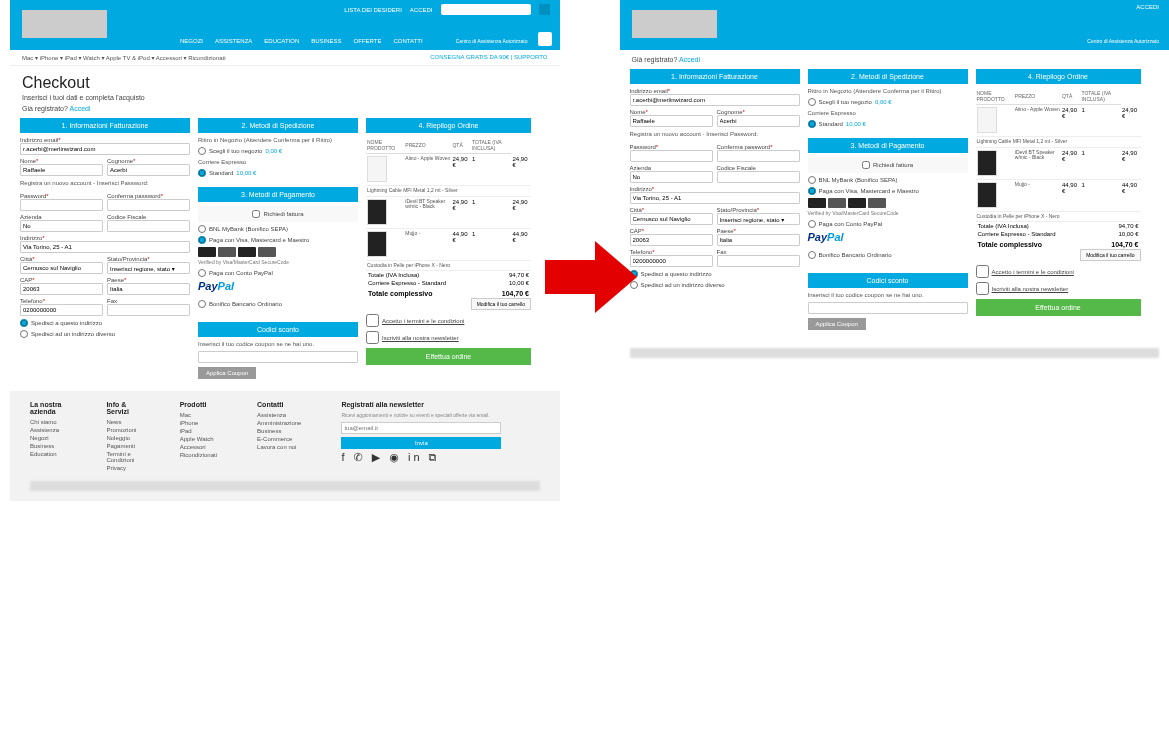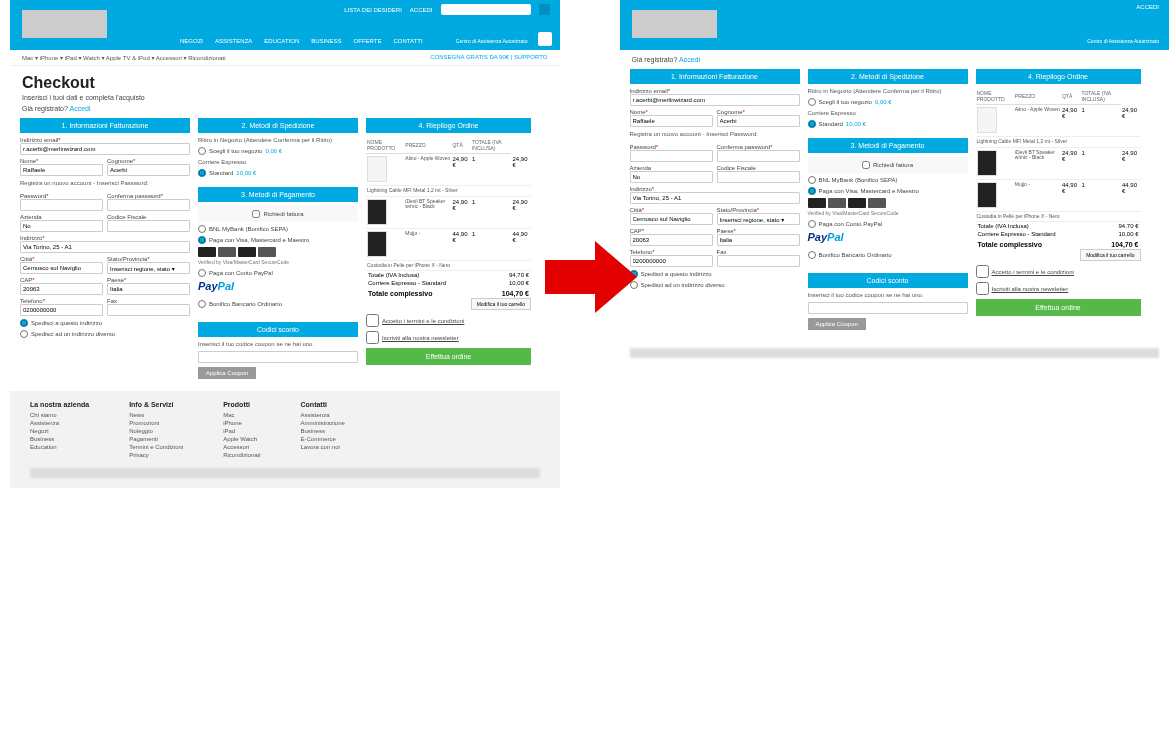--- a/index.html
+++ b/index.html
@@ -15,21 +15,21 @@
 .toplinks { position: absolute; top: 4px; right: 10px; font-size: 6px; display: flex; gap: 8px; align-items: center; }
 .searchbox { background: #fff; width: 90px; height: 11px; border-radius: 2px; display: inline-block; vertical-align: middle; }
 .search-icn { width: 11px; height: 11px; background: #0090c0; display: inline-block; vertical-align: middle; }
 .navlinks { position: absolute; bottom: 6px; left: 170px; font-size: 6px; display: flex; gap: 12px; }
 .apple-badge { position: absolute; right: 32px; bottom: 6px; font-size: 6px; display: flex; align-items: center; gap: 3px; }
 .cart-icn { position: absolute; right: 8px; bottom: 4px; width: 14px; height: 14px; background: #fff; border-radius: 2px; }
 
 
 .subnav { padding: 4px 12px; font-size: 6px; color: #555; border-bottom: 1px solid #eee; }
 .subnav .ship { float: right; color: #00a9e0; }
-.heading { font-size: 16px; font-weight: bold; padding: 8px 12px 2px; color: #222; }
+.heading { font-size: 16px; font-weight: normal; padding: 8px 12px 2px; color: #222; }
 .sub { font-size: 7px; padding: 0 12px 4px; color: #444; }
 .login { font-size: 7px; padding: 0 12px 6px; color: #444; }
 .login a { color: #00a9e0; text-decoration: none; }
 
 
 .cols { display: flex; gap: 8px; padding: 0 10px; }
 .col { }
 .panel-hd { background: #00a9e0; color: #fff; text-align: center; padding: 4px; font-size: 7px; margin-bottom: 4px; }
 .lbl { font-size: 6px; color: #444; margin-top: 3px; display: block; }
 .req::after { content: "*"; color: #d00; }
@@ -304,20 +304,27 @@
             <div>Ricondizionati</div>
           </div>
         <div class="footer-col">
             <h4>Contatti</h4>
             <div>Assistenza</div>
             <div>Amministrazione</div>
             <div>Business</div>
             <div>E-Commerce</div>
             <div>Lavora con noi</div>
           </div>
+        <div class="footer-col">
+          <h4>Registrati alla newsletter</h4>
+          <div style="font-size:5px;color:#888;margin-bottom:4px">Ricevi aggiornamenti e notizie su eventi e speciali offerte via email.</div>
+          <input class="news-inp" placeholder="tua@email.it" style="">
+          <button class="news-btn">Invia</button>
+          <div class="social">f ✆ ▶ ◉ in ⧉</div>
+        </div>
       </div>
       <div class="blur-strip"></div>
     </div>
   </div>
 
   <div class="arrow">
     <div class="arrow-body"></div>
       <div class="arrow-head"></div>
   </div>
 

